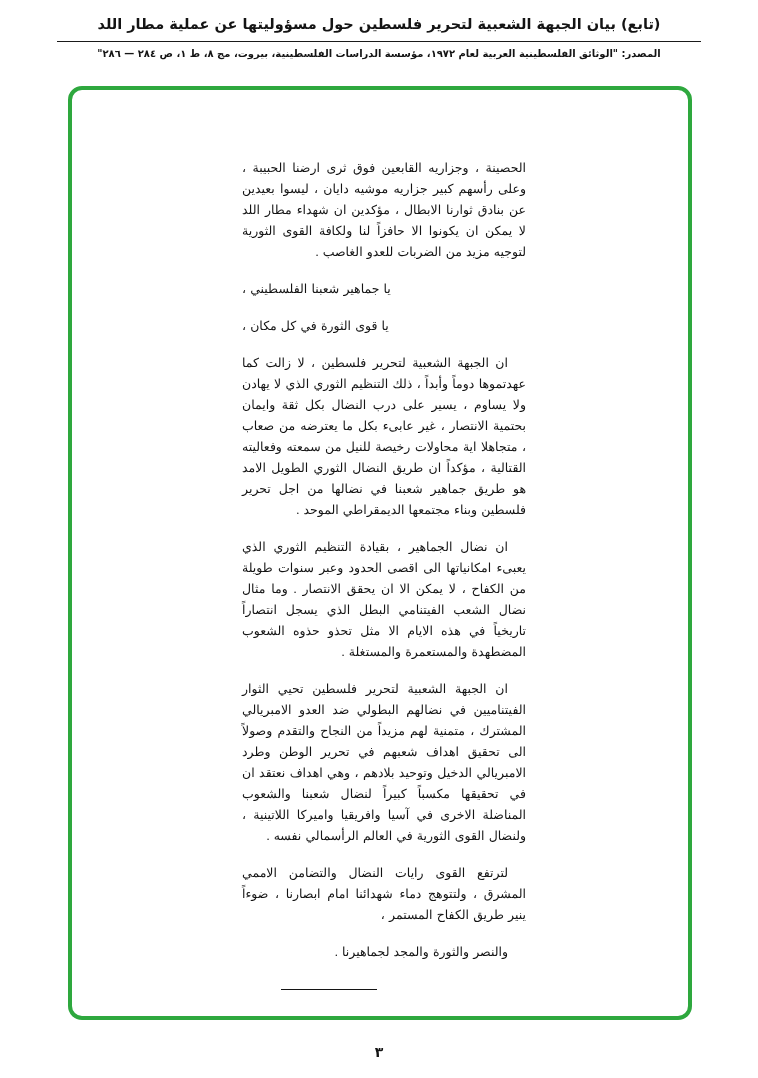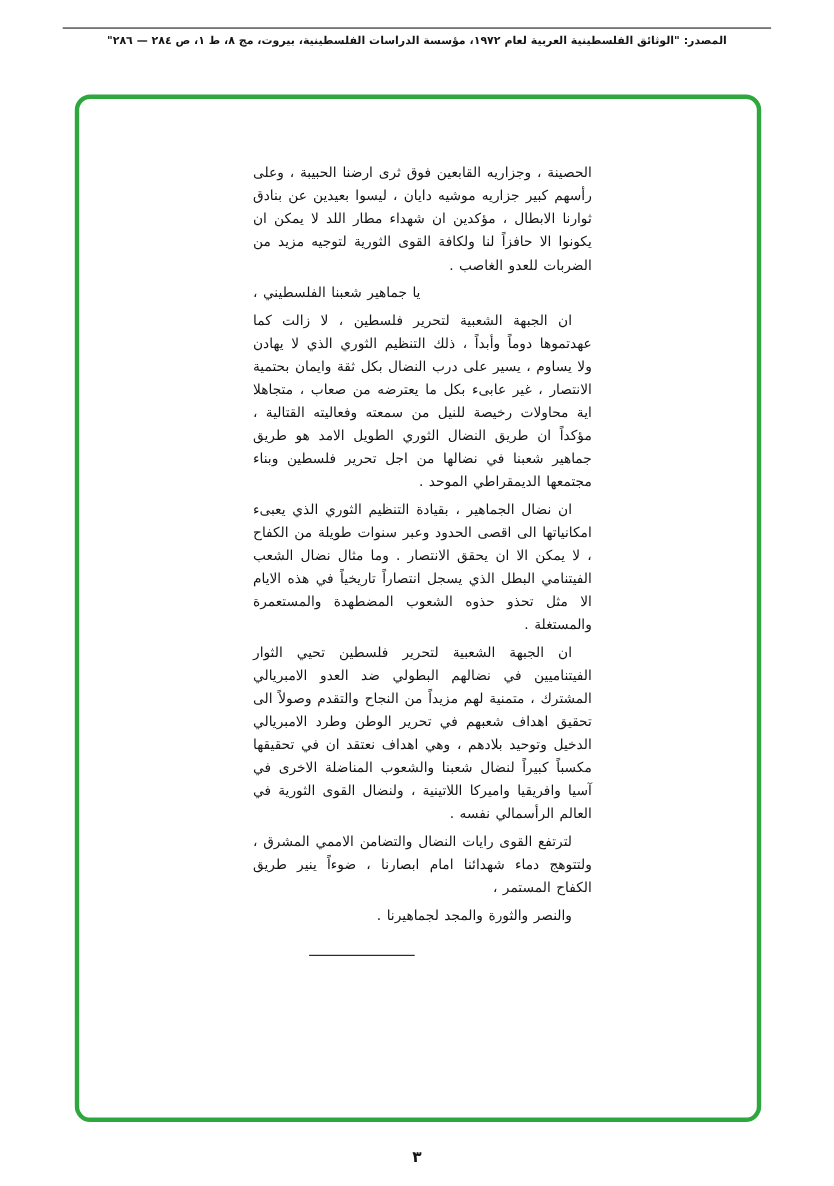--- a/index.html
+++ b/index.html
@@ -47,22 +47,23 @@
     position: absolute;
     top: 52px;
     right: 146px;
     width: 316px;
     direction: rtl;
     text-align: justify;
     font-size: 12.5px;
     line-height: 21px;
   }
   .text-column p {
-    margin: 4px;
+    margin: 16px;
     word-spacing: 1px;
+    font-family: Liberation Serif, serif;
   }
   p.indent { text-indent: 18px; }
   p.salute { text-indent: 14px; text-align: left; }
   .end-divider {
     width: 96px;
     height: 0;
     border-top: 1.6px solid #141414;
     margin-top: 26px;
     margin-left: 55px;
     margin-right: auto;
@@ -76,28 +77,30 @@
     font-size: 14px;
     font-weight: bold;
   }
 </style>
 </head>
 <body>
 
 <div class="page">
 
   <div class="header">
+    <div class="doc-title">(تابع) بيان الجبهة الشعبية لتحرير فلسطين حول مسؤوليتها عن عملية مطار اللد</div>
     <div class="header-rule"></div>
     <div class="doc-source">المصدر: "الوثائق الفلسطينية العربية لعام ١٩٧٢، مؤسسة الدراسات الفلسطينية، بيروت، مج ٨، ط ١، ص ٢٨٤ — ٢٨٦"</div>
   </div>
 
   <div class="green-frame" style="border-color: rgb(46, 168, 62);">
     <div class="text-column">
       <p>الحصينة ، وجزاريه القابعين فوق ثرى ارضنا الحبيبة ، وعلى رأسهم كبير جزاريه موشيه دايان ، ليسوا بعيدين عن بنادق ثوارنا الابطال ، مؤكدين ان شهداء مطار اللد لا يمكن ان يكونوا الا حافزاً لنا ولكافة القوى الثورية لتوجيه مزيد من الضربات للعدو الغاصب .</p>
       <p class="salute">يا جماهير شعبنا الفلسطيني ،</p>
+      <p class="salute">يا قوى الثورة في كل مكان ،</p>
       <p class="indent">ان الجبهة الشعبية لتحرير فلسطين ، لا زالت كما عهدتموها دوماً وأبداً ، ذلك التنظيم الثوري الذي لا يهادن ولا يساوم ، يسير على درب النضال بكل ثقة وايمان بحتمية الانتصار ، غير عابىء بكل ما يعترضه من صعاب ، متجاهلا اية محاولات رخيصة للنيل من سمعته وفعاليته القتالية ، مؤكداً ان طريق النضال الثوري الطويل الامد هو طريق جماهير شعبنا في نضالها من اجل تحرير فلسطين وبناء مجتمعها الديمقراطي الموحد .</p>
       <p class="indent">ان نضال الجماهير ، بقيادة التنظيم الثوري الذي يعبىء امكانياتها الى اقصى الحدود وعبر سنوات طويلة من الكفاح ، لا يمكن الا ان يحقق الانتصار . وما مثال نضال الشعب الفيتنامي البطل الذي يسجل انتصاراً تاريخياً في هذه الايام الا مثل تحذو حذوه الشعوب المضطهدة والمستعمرة والمستغلة .</p>
       <p class="indent">ان الجبهة الشعبية لتحرير فلسطين تحيي الثوار الفيتناميين في نضالهم البطولي ضد العدو الامبريالي المشترك ، متمنية لهم مزيداً من النجاح والتقدم وصولاً الى تحقيق اهداف شعبهم في تحرير الوطن وطرد الامبريالي الدخيل وتوحيد بلادهم ، وهي اهداف نعتقد ان في تحقيقها مكسباً كبيراً لنضال شعبنا والشعوب المناضلة الاخرى في آسيا وافريقيا واميركا اللاتينية ، ولنضال القوى الثورية في العالم الرأسمالي نفسه .</p>
       <p class="indent">لترتفع القوى رايات النضال والتضامن الاممي المشرق ، ولتتوهج دماء شهدائنا امام ابصارنا ، ضوءاً ينير طريق الكفاح المستمر ،</p>
       <p class="indent">والنصر والثورة والمجد لجماهيرنا .</p>
       <div class="end-divider"></div>
     </div>
   </div>
 
   <div class="page-number">٣</div>

